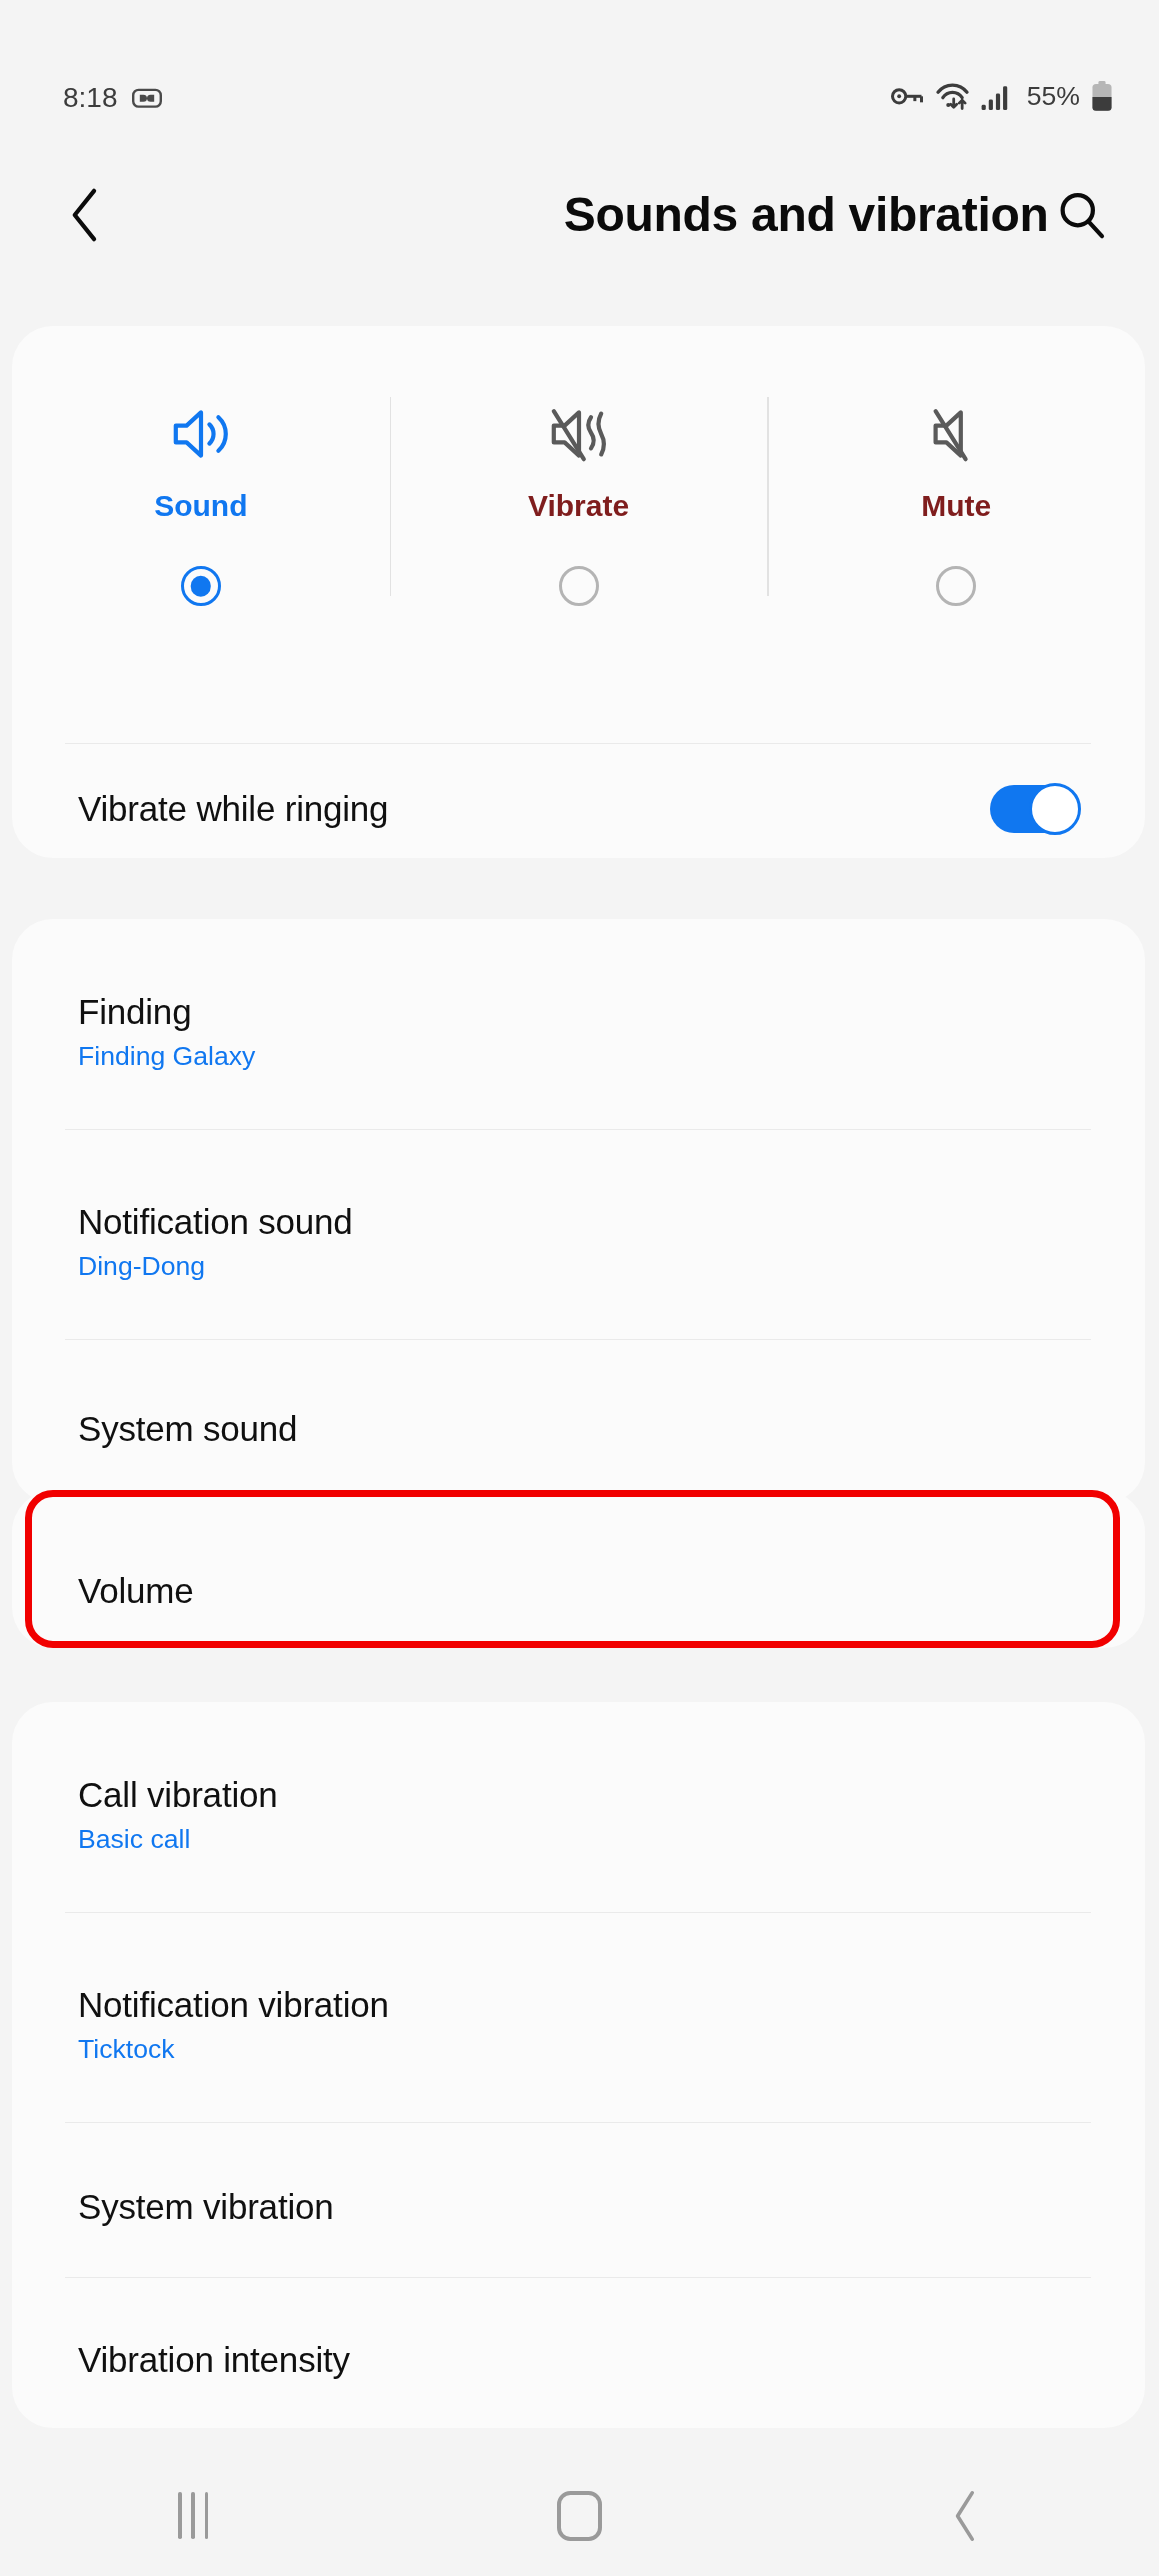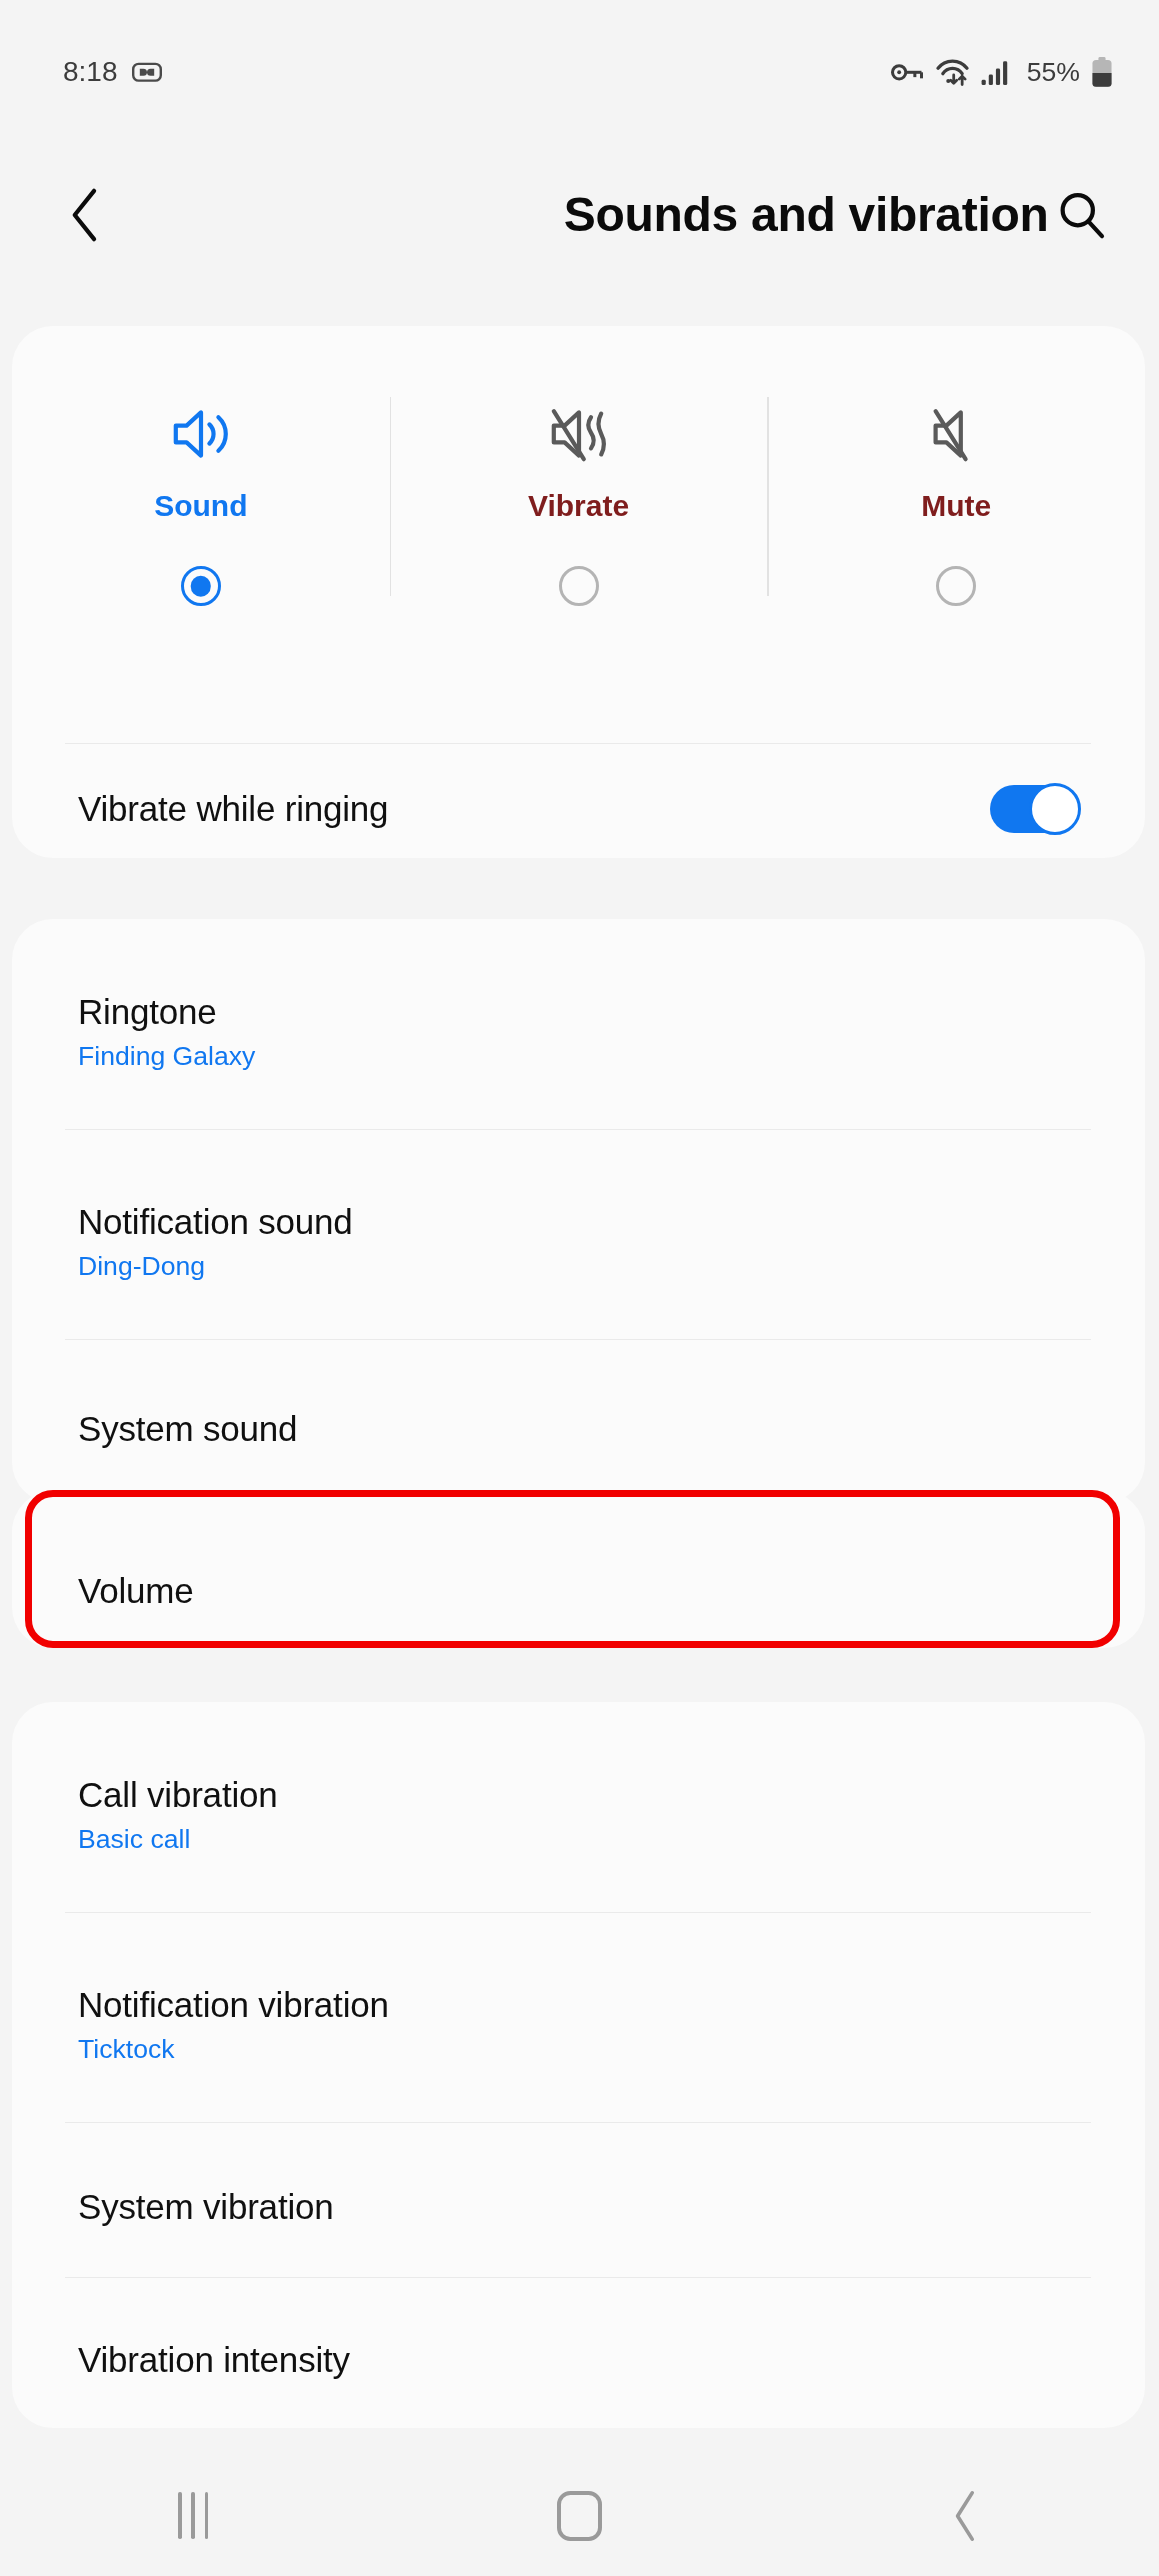--- a/index.html
+++ b/index.html
@@ -16,25 +16,25 @@
     position: relative;
     width: 1159px;
     height: 2576px;
     background: #f4f4f4;
     overflow: hidden;
   }
 
   
   .statusbar {
     position: absolute;
-    top: 14px; left: 0;
+    top: 0; left: 0;
     width: 1159px;
     height: 112px;
     display: flex;
-    align-items: center;
+    align-items: flex-end;
     justify-content: space-between;
     padding: 4px 46px 0 63px;
     background: #f4f4f4;
   }
   .sb-left { display: flex; align-items: center; gap: 14.5px; }
   .sb-time {
     font-size: 28px;
     color: #3c3c3c;
     letter-spacing: 0px;
     font-weight: 400;
@@ -361,21 +361,21 @@
         <span class="knob"></span>
       </div>
     </div>
 
   </div>
 
   <div class="card card-2">
 
     <div class="row" style="top:0px; height:210px;">
       <div class="row-text">
-        <span class="row-title">Ringtone</span>
+        <span class="row-title">Finding</span>
         <span class="row-sub">Finding Galaxy</span>
       </div>
     </div>
 
     <div class="divider" style="top:210px;"></div>
 
     <div class="row" style="top:210px; height:210px;">
       <div class="row-text">
         <span class="row-title">Notification sound</span>
         <span class="row-sub">Ding-Dong</span>

